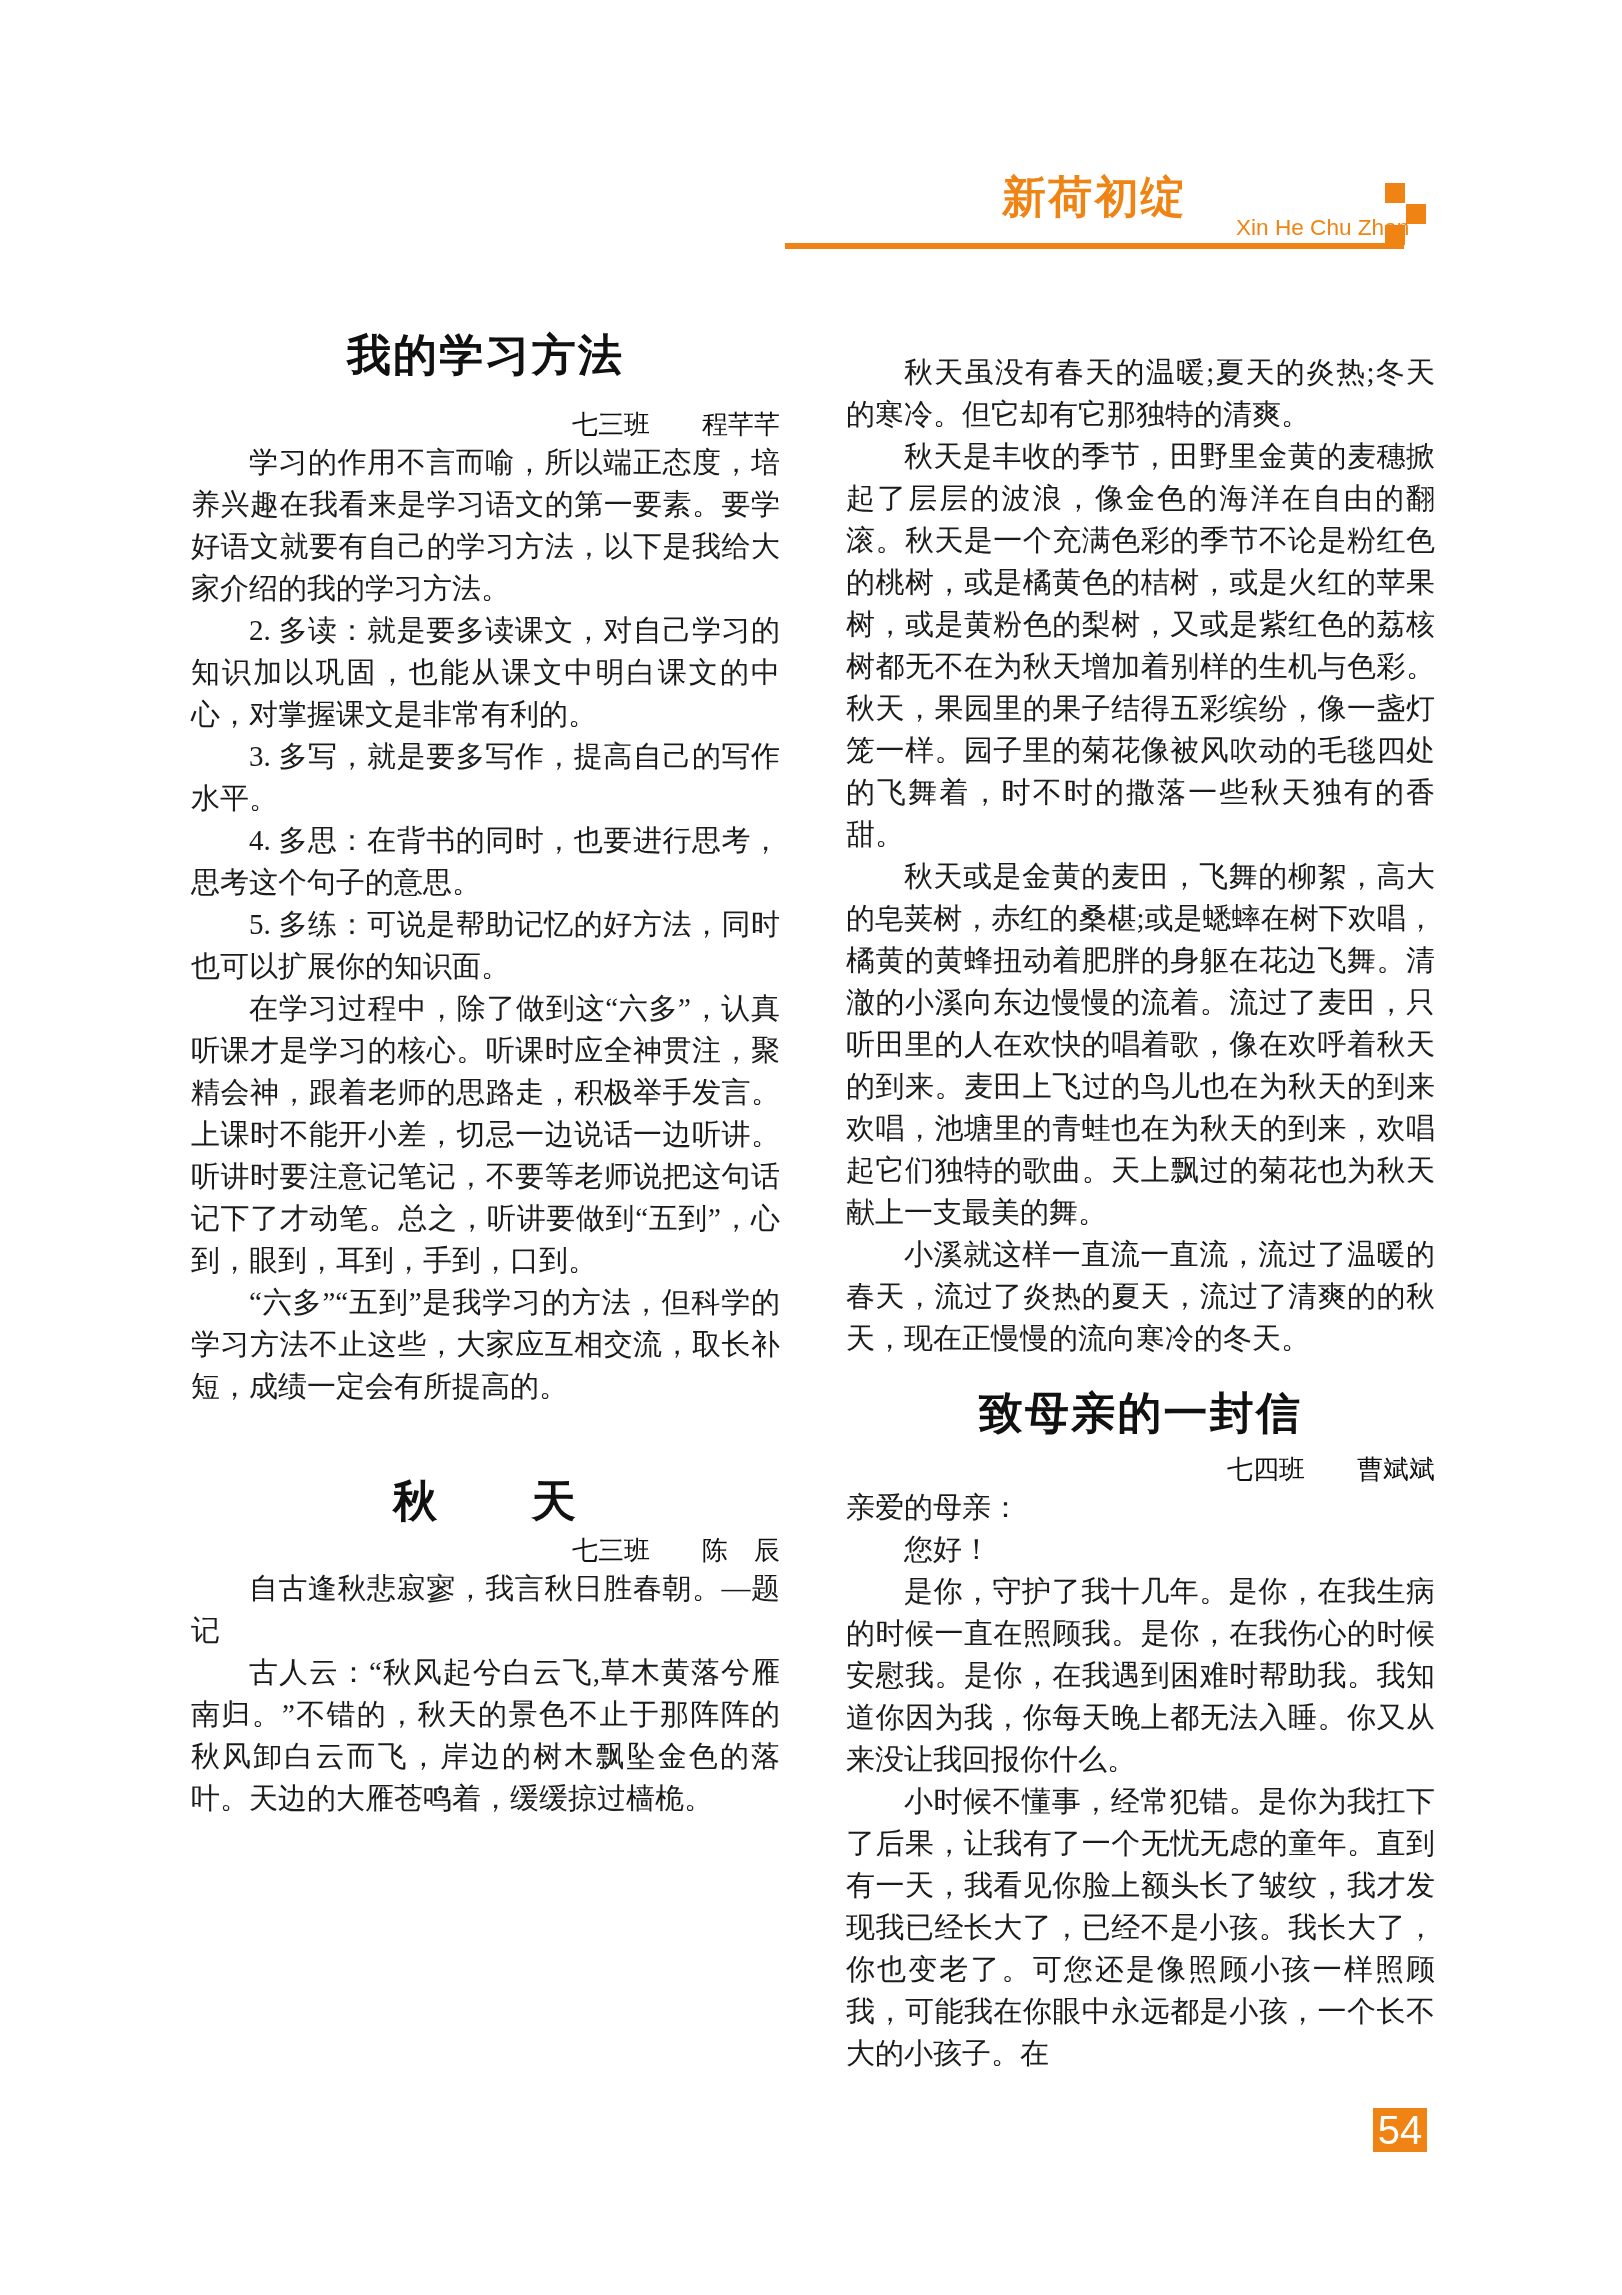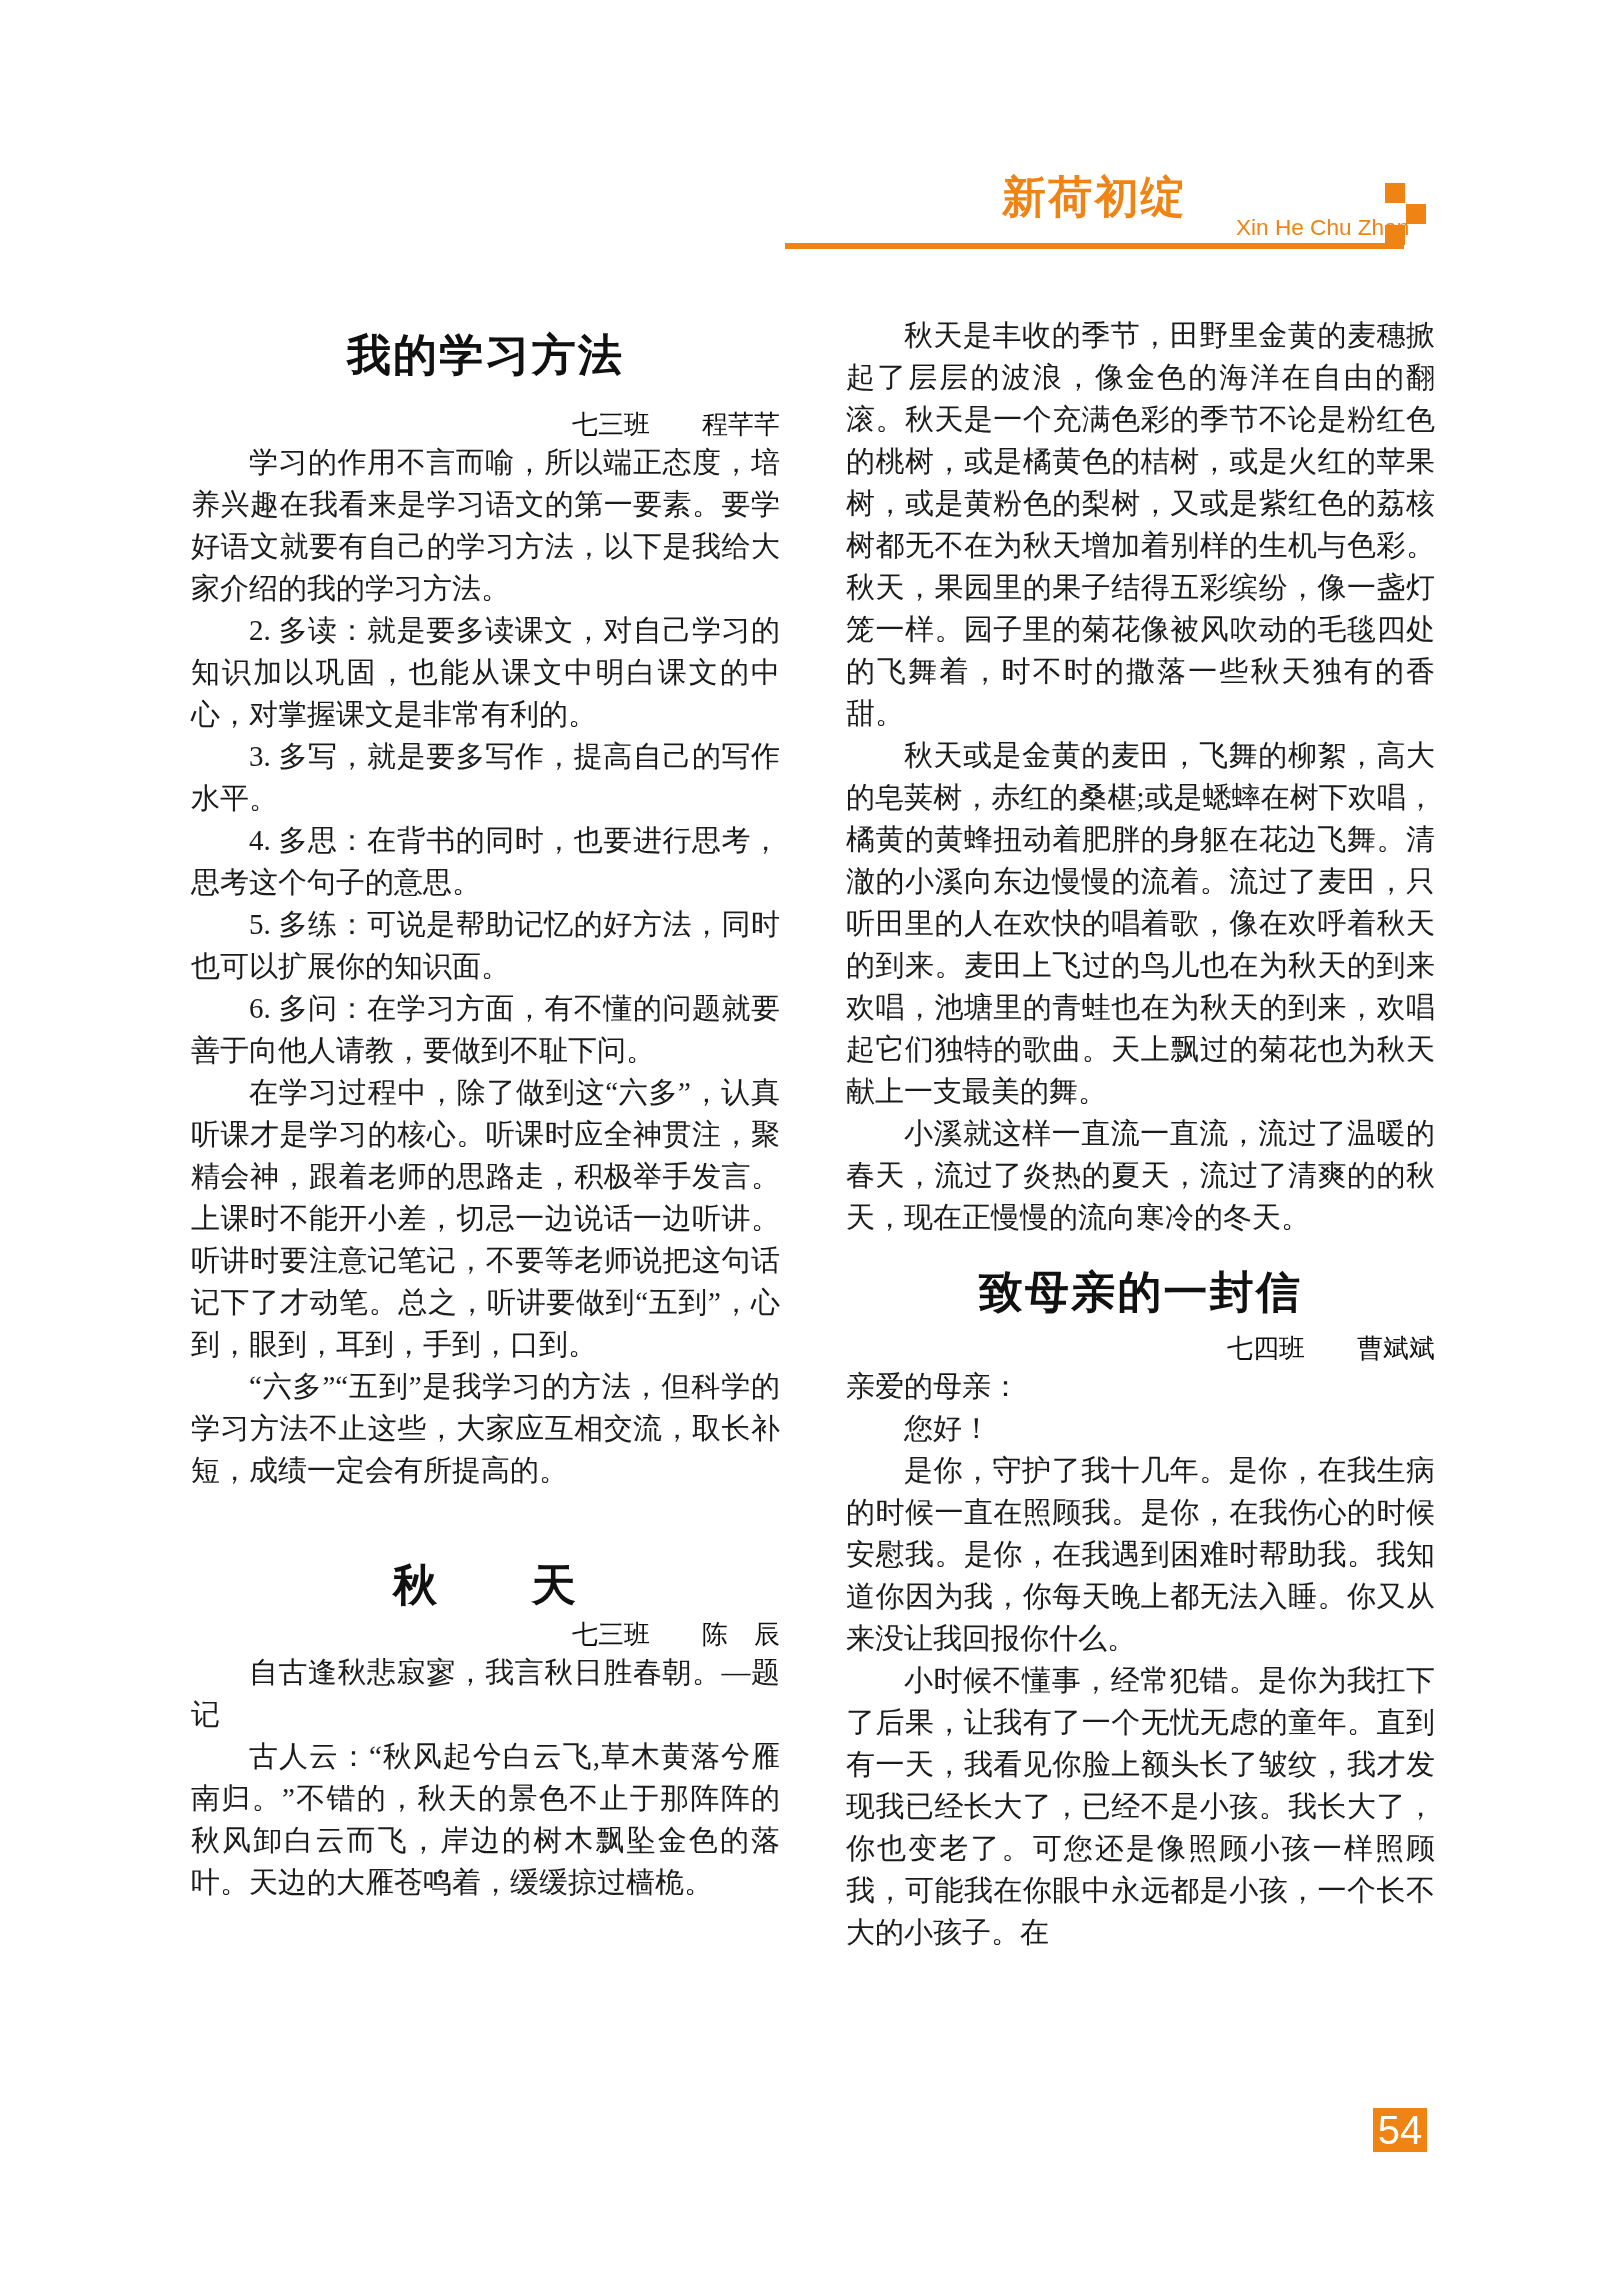--- a/index.html
+++ b/index.html
@@ -86,31 +86,31 @@
   </div>
 
   <div class="col col-left">
     <h1 class="article-title a1-title">我的学习方法</h1>
     <div class="byline a1-byline">七三班　　程芊芊</div>
     <p class="a1-p0">学习的作用不言而喻，所以端正态度，培养兴趣在我看来是学习语文的第一要素。要学好语文就要有自己的学习方法，以下是我给大家介绍的我的学习方法。</p>
     <p>2. 多读：就是要多读课文，对自己学习的知识加以巩固，也能从课文中明白课文的中心，对掌握课文是非常有利的。</p>
     <p>3. 多写，就是要多写作，提高自己的写作水平。</p>
     <p>4. 多思：在背书的同时，也要进行思考，思考这个句子的意思。</p>
     <p>5. 多练：可说是帮助记忆的好方法，同时也可以扩展你的知识面。</p>
-    <p>6. 多问：在学习方面，有不懂的问题就要善于向他人请教，要做到不耻下问。</p>
     <p>在学习过程中，除了做到这“六多”，认真听课才是学习的核心。听课时应全神贯注，聚精会神，跟着老师的思路走，积极举手发言。上课时不能开小差，切忌一边说话一边听讲。听讲时要注意记笔记，不要等老师说把这句话记下了才动笔。总之，听讲要做到“五到”，心到，眼到，耳到，手到，口到。</p>
     <p>“六多”“五到”是我学习的方法，但科学的学习方法不止这些，大家应互相交流，取长补短，成绩一定会有所提高的。</p>
 
     <h1 class="article-title a2-title">秋　　天</h1>
     <div class="byline a2-byline">七三班　　陈　辰</div>
     <p class="a2-p0">自古逢秋悲寂寥，我言秋日胜春朝。—题记</p>
     <p>古人云：“秋风起兮白云飞,草木黄落兮雁南归。”不错的，秋天的景色不止于那阵阵的秋风卸白云而飞，岸边的树木飘坠金色的落叶。天边的大雁苍鸣着，缓缓掠过樯桅。</p>
   </div>
 
   <div class="col col-right">
+    <p style="margin-top:37px">秋天虽没有春天的温暖;夏天的炎热;冬天的寒冷。但它却有它那独特的清爽。</p>
     <p>秋天是丰收的季节，田野里金黄的麦穗掀起了层层的波浪，像金色的海洋在自由的翻滚。秋天是一个充满色彩的季节不论是粉红色的桃树，或是橘黄色的桔树，或是火红的苹果树，或是黄粉色的梨树，又或是紫红色的荔核树都无不在为秋天增加着别样的生机与色彩。秋天，果园里的果子结得五彩缤纷，像一盏灯笼一样。园子里的菊花像被风吹动的毛毯四处的飞舞着，时不时的撒落一些秋天独有的香甜。</p>
     <p>秋天或是金黄的麦田，飞舞的柳絮，高大的皂荚树，赤红的桑椹;或是蟋蟀在树下欢唱，橘黄的黄蜂扭动着肥胖的身躯在花边飞舞。清澈的小溪向东边慢慢的流着。流过了麦田，只听田里的人在欢快的唱着歌，像在欢呼着秋天的到来。麦田上飞过的鸟儿也在为秋天的到来欢唱，池塘里的青蛙也在为秋天的到来，欢唱起它们独特的歌曲。天上飘过的菊花也为秋天献上一支最美的舞。</p>
     <p>小溪就这样一直流一直流，流过了温暖的春天，流过了炎热的夏天，流过了清爽的的秋天，现在正慢慢的流向寒冷的冬天。</p>
 
     <h1 class="article-title a3-title">致母亲的一封信</h1>
     <div class="byline a3-byline">七四班　　曹斌斌</div>
     <p class="no-indent a3-salut">亲爱的母亲：</p>
     <p>您好！</p>
     <p>是你，守护了我十几年。是你，在我生病的时候一直在照顾我。是你，在我伤心的时候安慰我。是你，在我遇到困难时帮助我。我知道你因为我，你每天晚上都无法入睡。你又从来没让我回报你什么。</p>
     <p>小时候不懂事，经常犯错。是你为我扛下了后果，让我有了一个无忧无虑的童年。直到有一天，我看见你脸上额头长了皱纹，我才发现我已经长大了，已经不是小孩。我长大了，你也变老了。可您还是像照顾小孩一样照顾我，可能我在你眼中永远都是小孩，一个长不大的小孩子。在</p>

